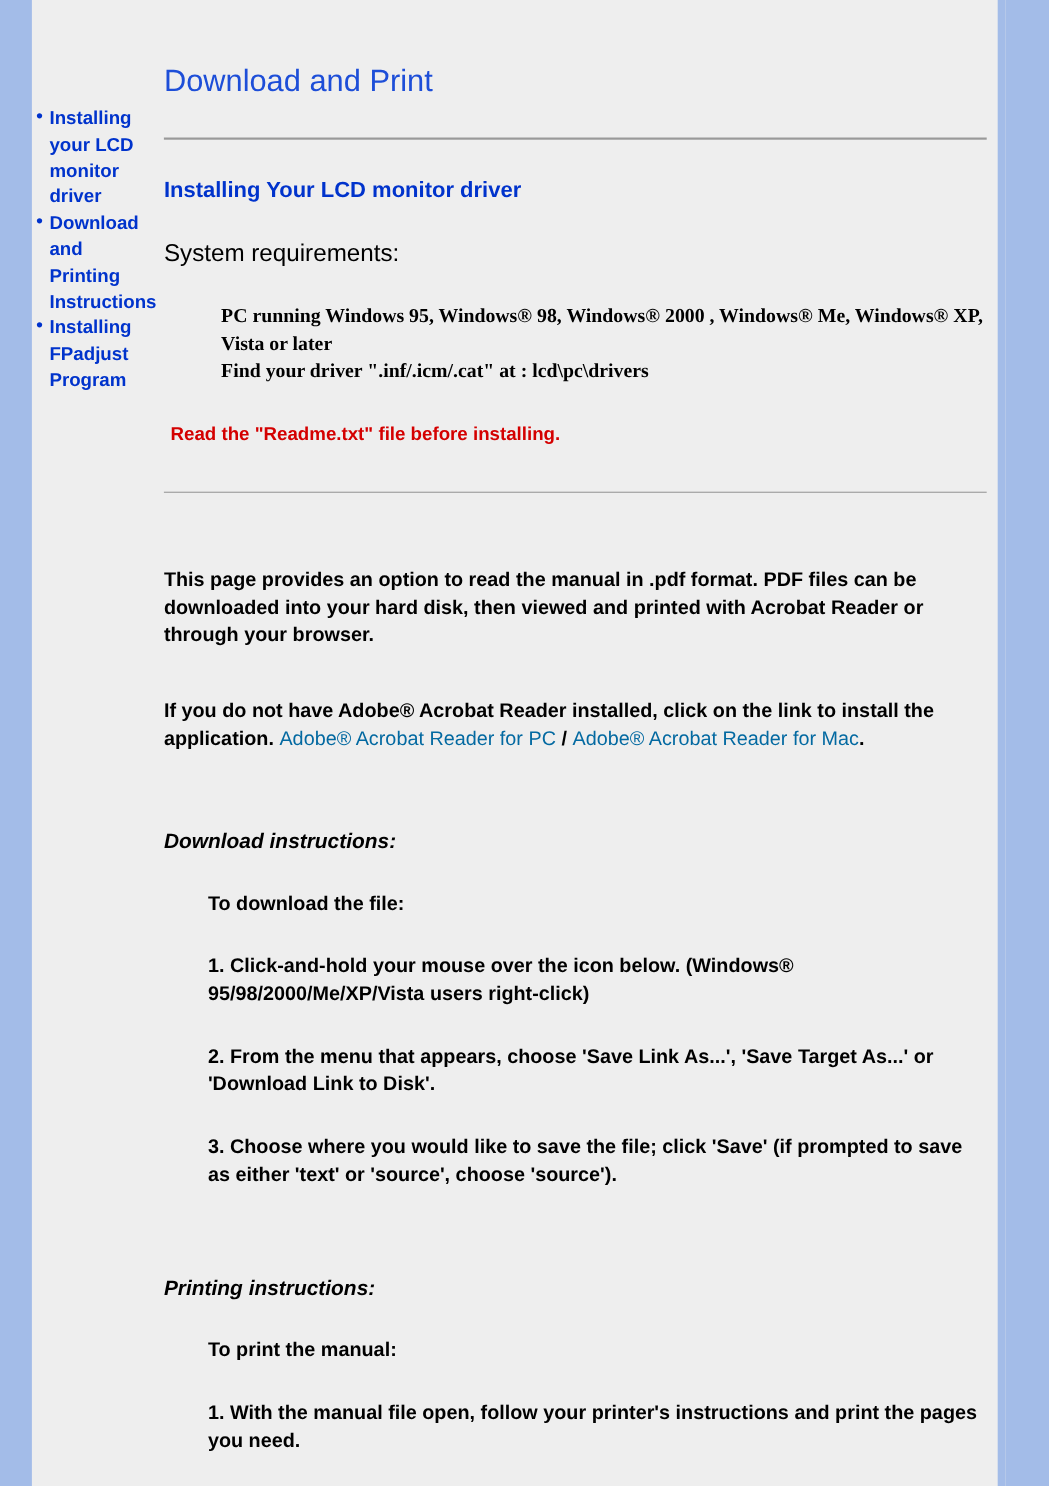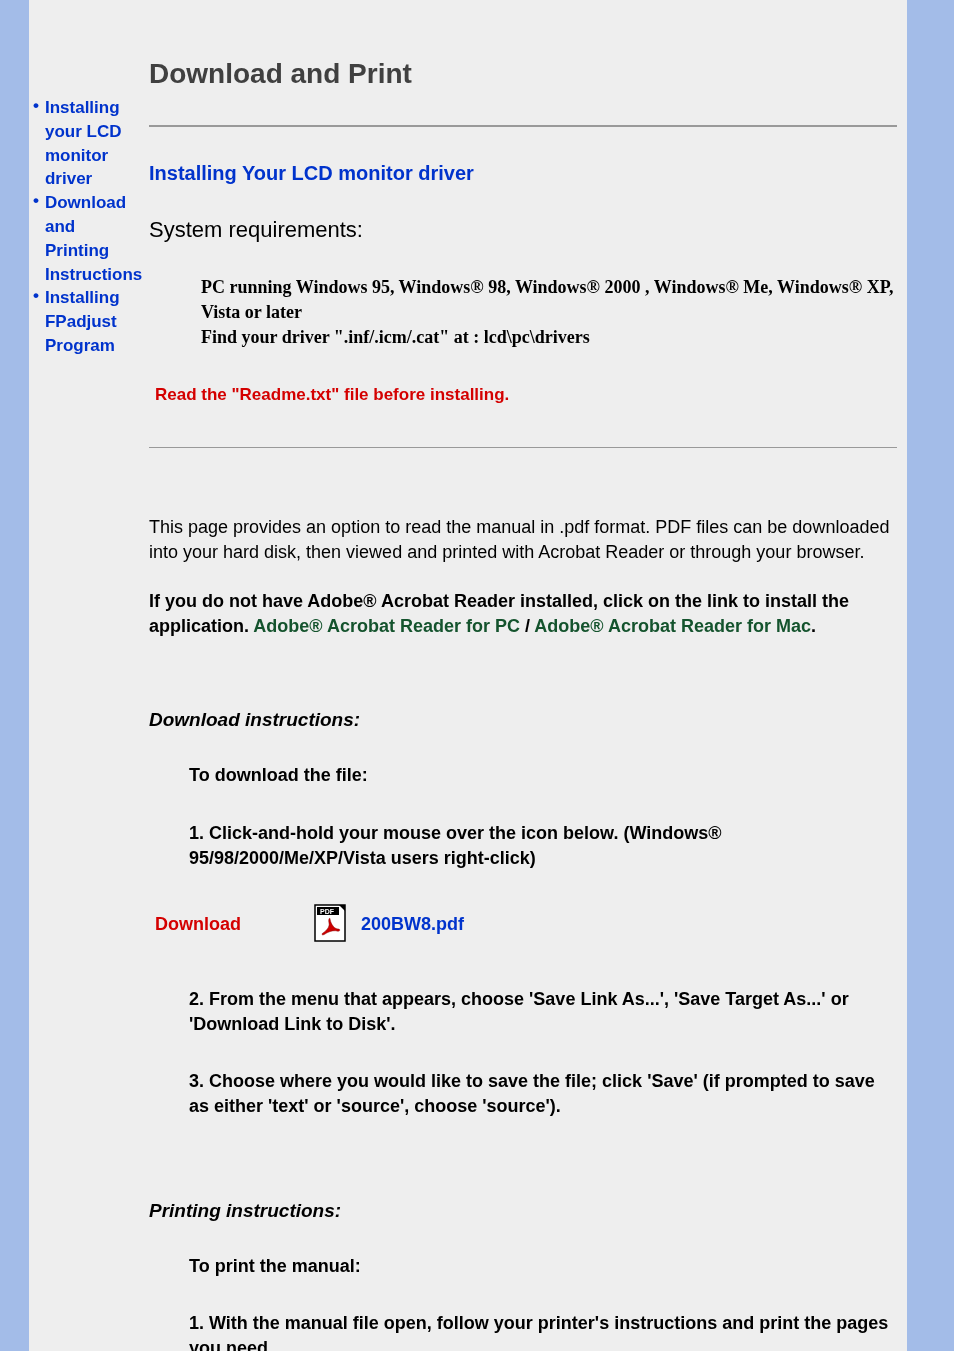--- a/index.html
+++ b/index.html
@@ -49,23 +49,23 @@
       font-size: 17px;
       line-height: 1.4;
     }
     .main-content {
       flex: 1;
       padding-left: 15px;
       padding-right: 10px;
       padding-top: 58px;
     }
     .page-title {
-      color: #404040;
+      color: #1d4ed8;
       font-size: 28px;
-      font-weight: bold;
+      font-weight: normal;
       margin-bottom: 35px;
     }
     hr {
       border: none;
       border-top: 2px solid #999;
       margin-bottom: 35px;
     }
     hr.thin {
       border-top: 1px solid #999;
     }
@@ -90,34 +90,34 @@
       line-height: 1.4;
     }
     .warning {
       color: #d40000;
       font-weight: bold;
       font-size: 17px;
       margin-left: 6px;
       margin-bottom: 42px;
     }
     .body-text {
+      font-weight: bold;
+      font-size: 18px;
+      line-height: 1.4;
+      margin-bottom: 44px;
+    }
+    .body-text-normal {
+      font-weight: bold;
+      font-size: 18px;
+      line-height: 1.4;
+    }
+    .red-link {
+      color: #0369a1;
+      text-decoration: none;
       font-weight: normal;
-      font-size: 18px;
-      line-height: 1.4;
-      margin-bottom: 24px;
-    }
-    .body-text-normal {
-      font-weight: bold;
-      font-size: 18px;
-      line-height: 1.4;
-    }
-    .red-link {
-      color: #14532d;
-      text-decoration: none;
-      font-weight: bold;
     }
     .subsection {
       font-style: italic;
       font-weight: bold;
       font-size: 19px;
       margin-bottom: 32px;
     }
     .step-text {
       font-weight: bold;
       font-size: 18px;
@@ -190,33 +190,20 @@
     <p class="body-text-normal">
       <span>If you do not have Adobe® Acrobat Reader installed, click on the link to install the application. </span><a href="#" class="red-link">Adobe® Acrobat Reader for PC</a><span> / </span><a href="#" class="red-link">Adobe® Acrobat Reader for Mac</a><span>.</span>
     </p>
 
     <div class="spacer-lg"></div>
 
     <p class="subsection">Download instructions:</p>
     <p class="step-text">To download the file:</p>
     <p class="step-text">1. Click-and-hold your mouse over the icon below. (Windows® 95/98/2000/Me/XP/Vista users right-click)</p>
 
-    <div class="download-row">
-      <span class="download-label">Download</span>
-      <span class="pdf-icon">
-        <svg width="38" height="40" viewBox="0 0 38 40">
-          <rect x="2" y="2" width="30" height="36" fill="#fff" stroke="#000" stroke-width="1.5"></rect>
-          <path d="M 26 2 L 32 2 L 32 8 Z" fill="#000"></path>
-          <rect x="4" y="4" width="22" height="8" fill="#000"></rect>
-          <text x="14" y="11" font-size="7" fill="#fff" text-anchor="middle" font-weight="bold">PDF</text>
-          <path d="M 17 16 C 17 14 15 16 16 20 C 17 24 13 28 10 30 C 8 31 9 33 12 31 C 15 29 20 27 24 28 C 27 29 28 26 25 26 C 22 26 18 22 17 16 Z" fill="#c00" stroke="#800" stroke-width="0.5"></path>
-        </svg>
-      </span>
-      <a href="#" class="pdf-link">200BW8.pdf</a>
-    </div>
 
     <p class="step-text">2. From the menu that appears, choose 'Save Link As...', 'Save Target As...' or 'Download Link to Disk'.</p>
     <p class="step-text">3. Choose where you would like to save the file; click 'Save' (if prompted to save as either 'text' or 'source', choose 'source').</p>
 
     <div class="spacer-md"></div>
 
     <p class="subsection">Printing instructions:</p>
     <p class="step-text">To print the manual:</p>
     <p class="step-text">1. With the manual file open, follow your printer's instructions and print the pages you need.</p>
   </main>

